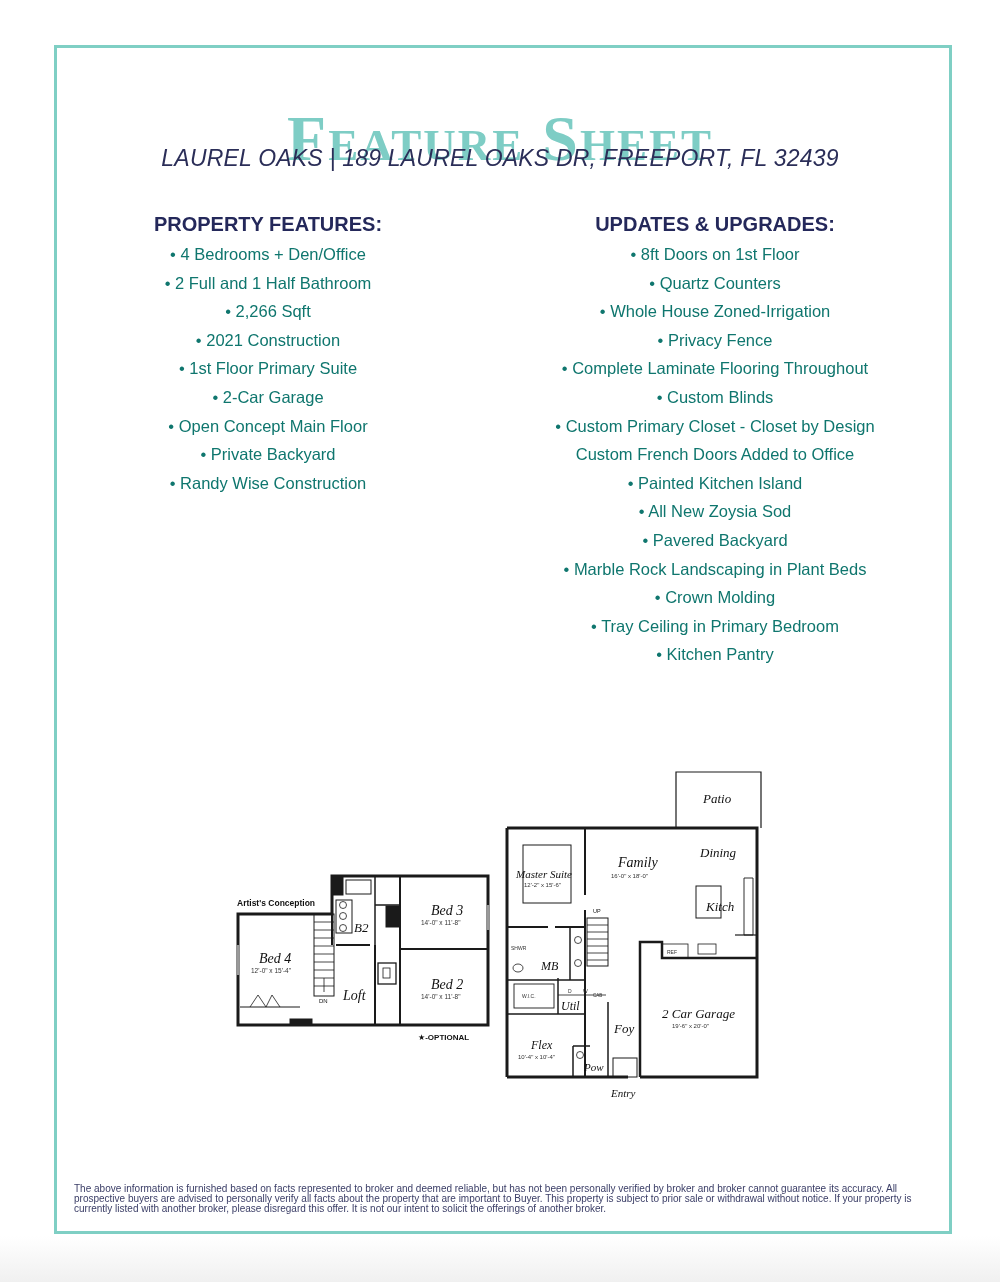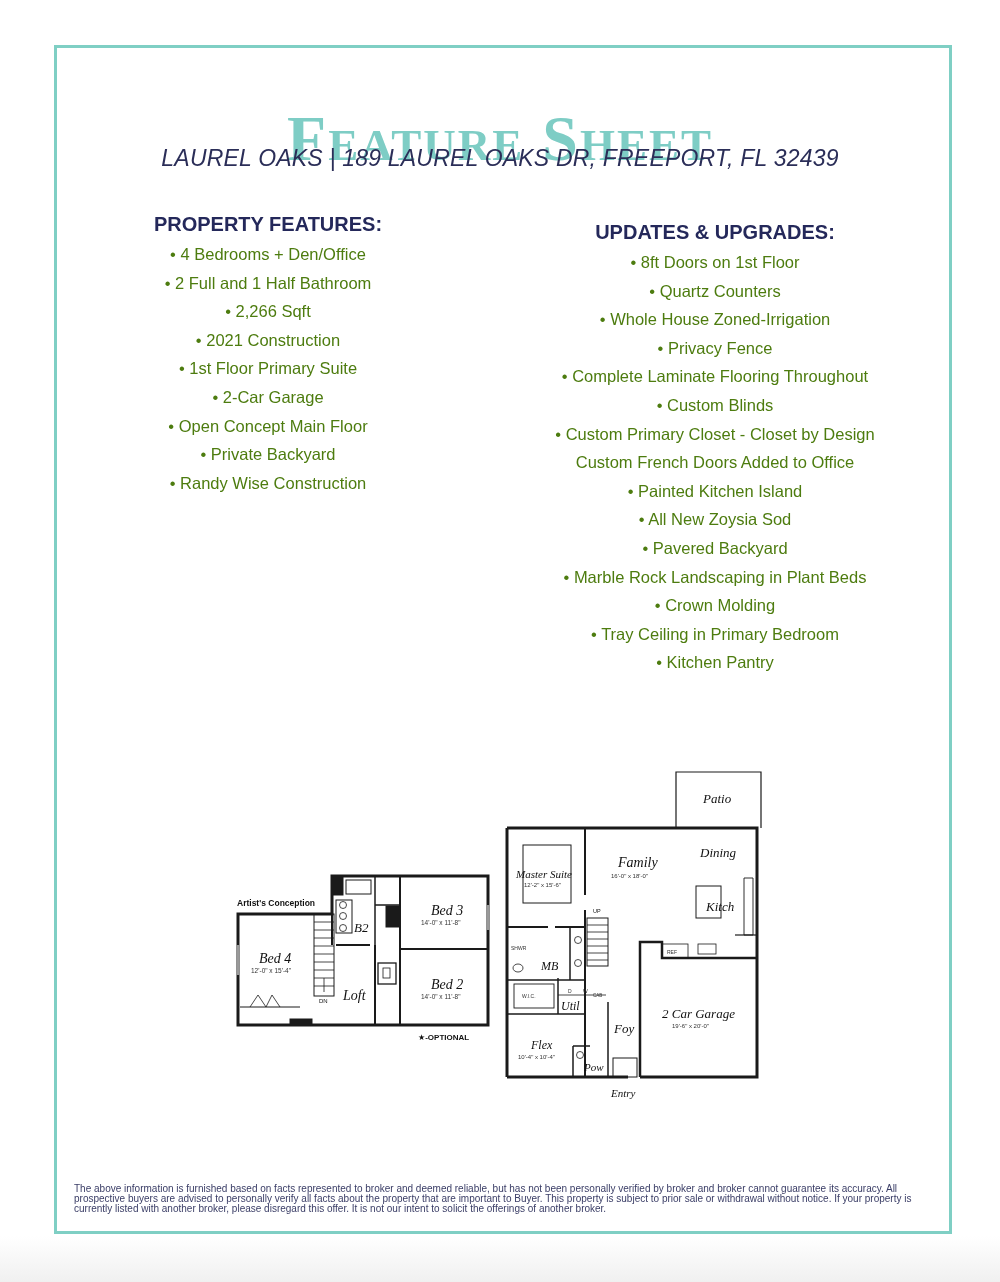--- a/index.html
+++ b/index.html
@@ -18,27 +18,27 @@
     font-family: "Liberation Serif", "DejaVu Serif", serif;
     color: #7ecdc5; font-size: 64px; letter-spacing: 2px; line-height: 1;
     font-variant: small-caps; font-weight: bold;
   }
   .subtitle {
     position: absolute; left: 0; right: 0; top: 145px; text-align: center;
     font-size: 23px; color: #2b2e58; letter-spacing: 0.2px; font-style: italic;
   }
   .col { position: absolute; text-align: center; }
   .col-left { left: 150px; width: 236px; top: 212px; }
-  .col-right { left: 520px; width: 390px; top: 220px; }
+  .col-right { left: 520px; width: 390px; top: 212px; }
   .col h2 {
     margin: 0 0 4px 0; font-size: 20px; font-weight: bold; color: #24285a;
     height: 24px; line-height: 24px;
   }
   .col ul { list-style: none; margin: 0; padding: 0; }
-  .col li { font-size: 16.5px; line-height: 28.6px; color: #4d7c0f; white-space: nowrap; }
+  .col li { font-size: 16.5px; line-height: 28.6px; color: #0f766e; white-space: nowrap; }
   .floorplans { position: absolute; left: 220px; top: 765px; width: 560px; height: 340px; }
   .disclaimer {
     position: absolute; left: 74px; top: 1184px; width: 864px;
     font-size: 10px; line-height: 10px; color: #3a3d66;
   }
 </style>
 </head>
 <body>
 
 <div class="page-frame"></div>

